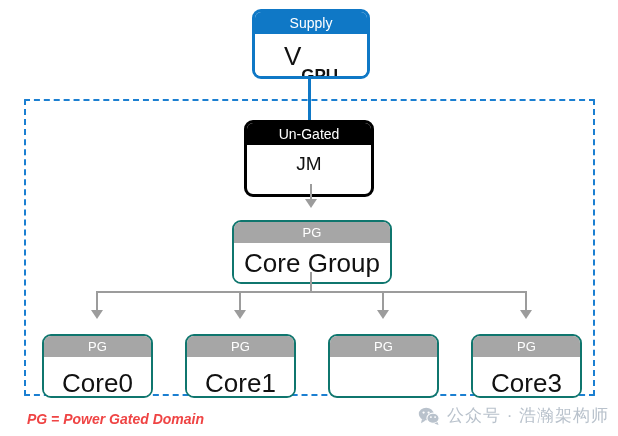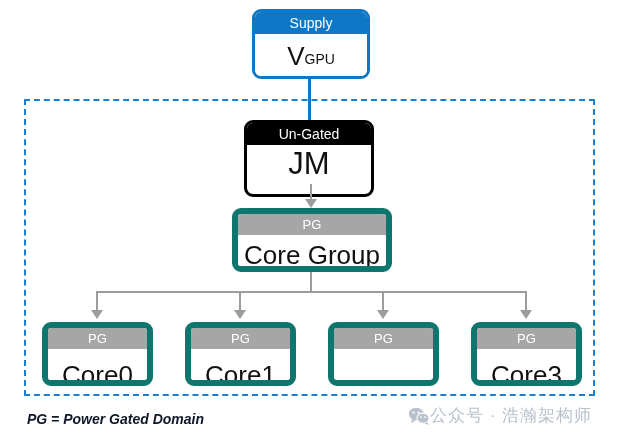--- a/index.html
+++ b/index.html
@@ -67,40 +67,41 @@
   #node-supply .hdr {
     height: 22px;
     background: #0f78c6;
     font-size: 14px;
   }
   #node-supply .body {
     height: 42px;
     font-size: 26px;
     border-top: 1px solid #ffffff;
   }
-  .vsub { font-size: 14px; position: relative; top: 3px; letter-spacing: 0px; }
+  .vsub { font-size: 17px; position: relative; top: 20px; letter-spacing: 0px; font-weight: bold; }
 
   
   #node-jm {
     left: 244px; top: 120px; width: 130px; height: 77px;
     border: 3px solid #000000;
   }
   #node-jm .hdr {
     height: 22px;
     background: #000000;
     font-size: 14px;
   }
   #node-jm .body {
     height: 36px;
-    font-size: 31px;
+    font-size: 19px;
   }
 
   
   .pg {
-    border: 6px solid #0f766e;
+    border: 2px solid #0f766e;
+    margin-top: 12px;
   }
   .pg .hdr {
     height: 21px;
     background: #a6a6a6;
     font-size: 13px;
   }
   .pg .body {
     font-size: 26px;
     border-top: 1px solid #ffffff;
     border-radius: 4px 4px 0 0;
@@ -156,31 +157,32 @@
   #drop-arrow3 { left: 520px; }
 
   
   #legend {
     position: absolute;
     left: 27px;
     top: 411px;
     font-size: 14px;
     font-style: italic;
     font-weight: 600;
-    color: #0f172a;
+    color: #ef4444;
     white-space: nowrap;
   }
 
   
   #watermark {
     position: absolute;
-    left: 408px;
+    left: 418px;
     top: 404px;
     display: flex;
     align-items: center;
+    gap: 7px;
     color: #b9c2cc;
     font-size: 17px;
     white-space: nowrap;
   }
   #watermark .wm-text { letter-spacing: 1px; }
   #wechat-icon { display: block; }
 </style>
 </head>
 <body>
 

